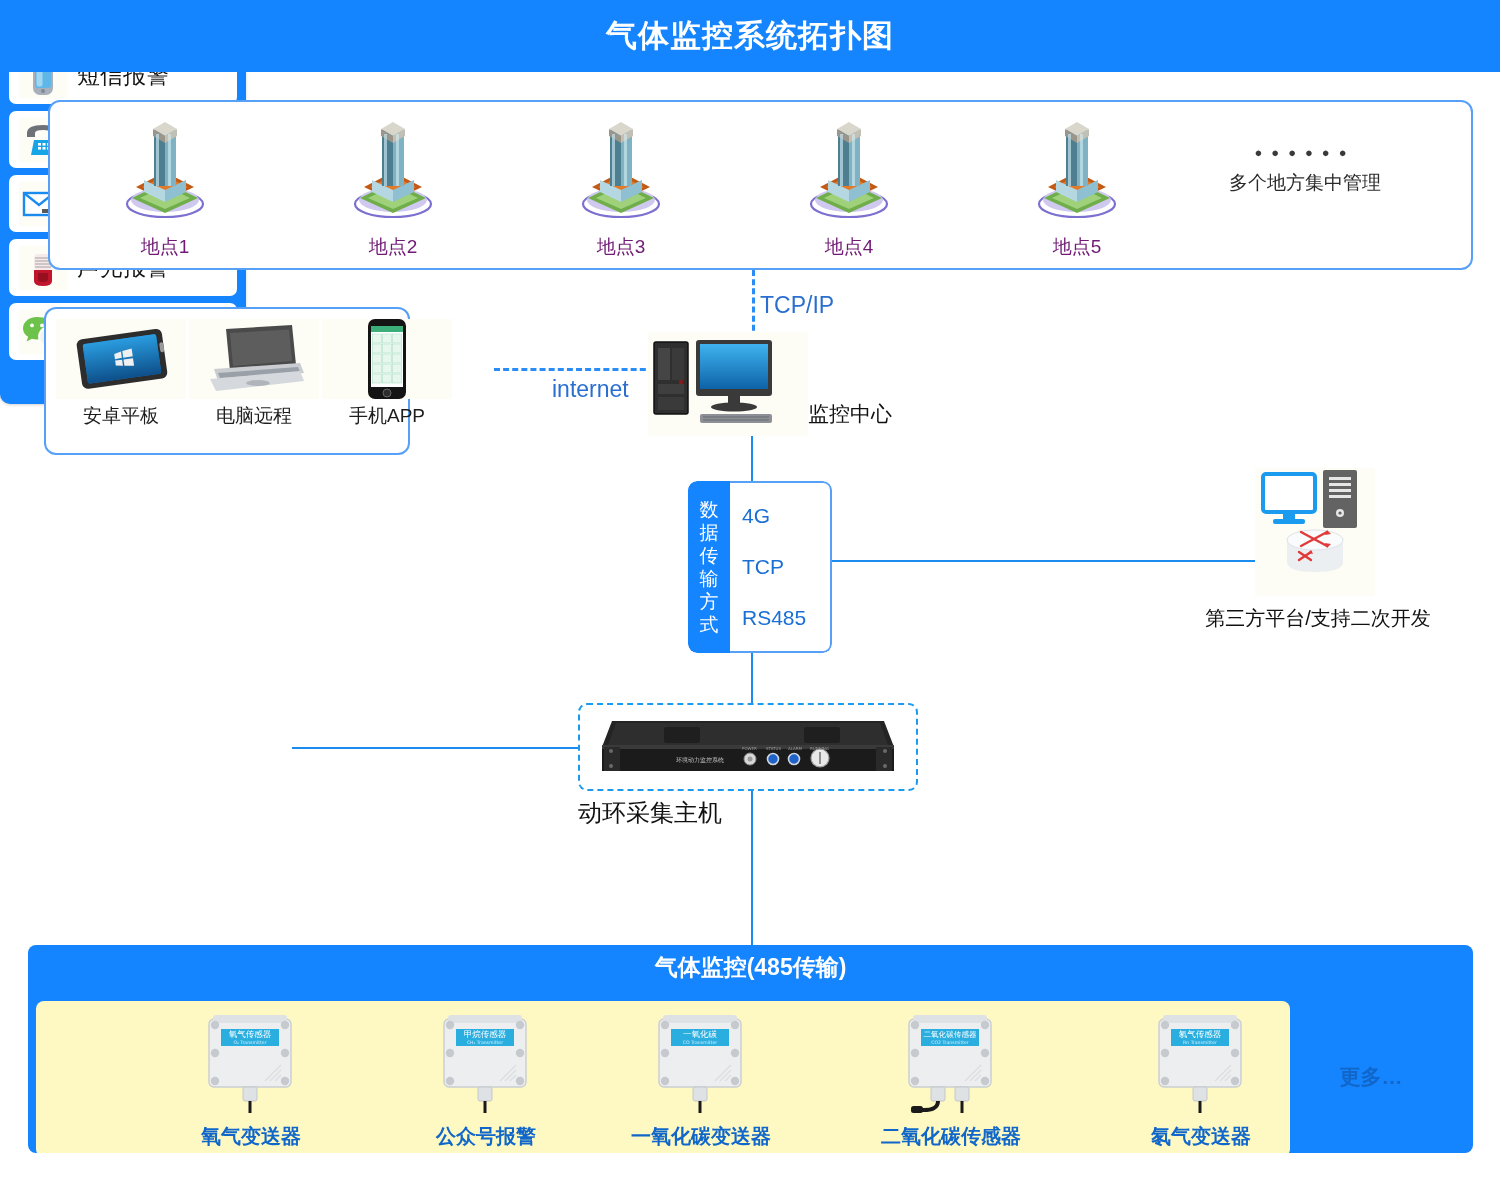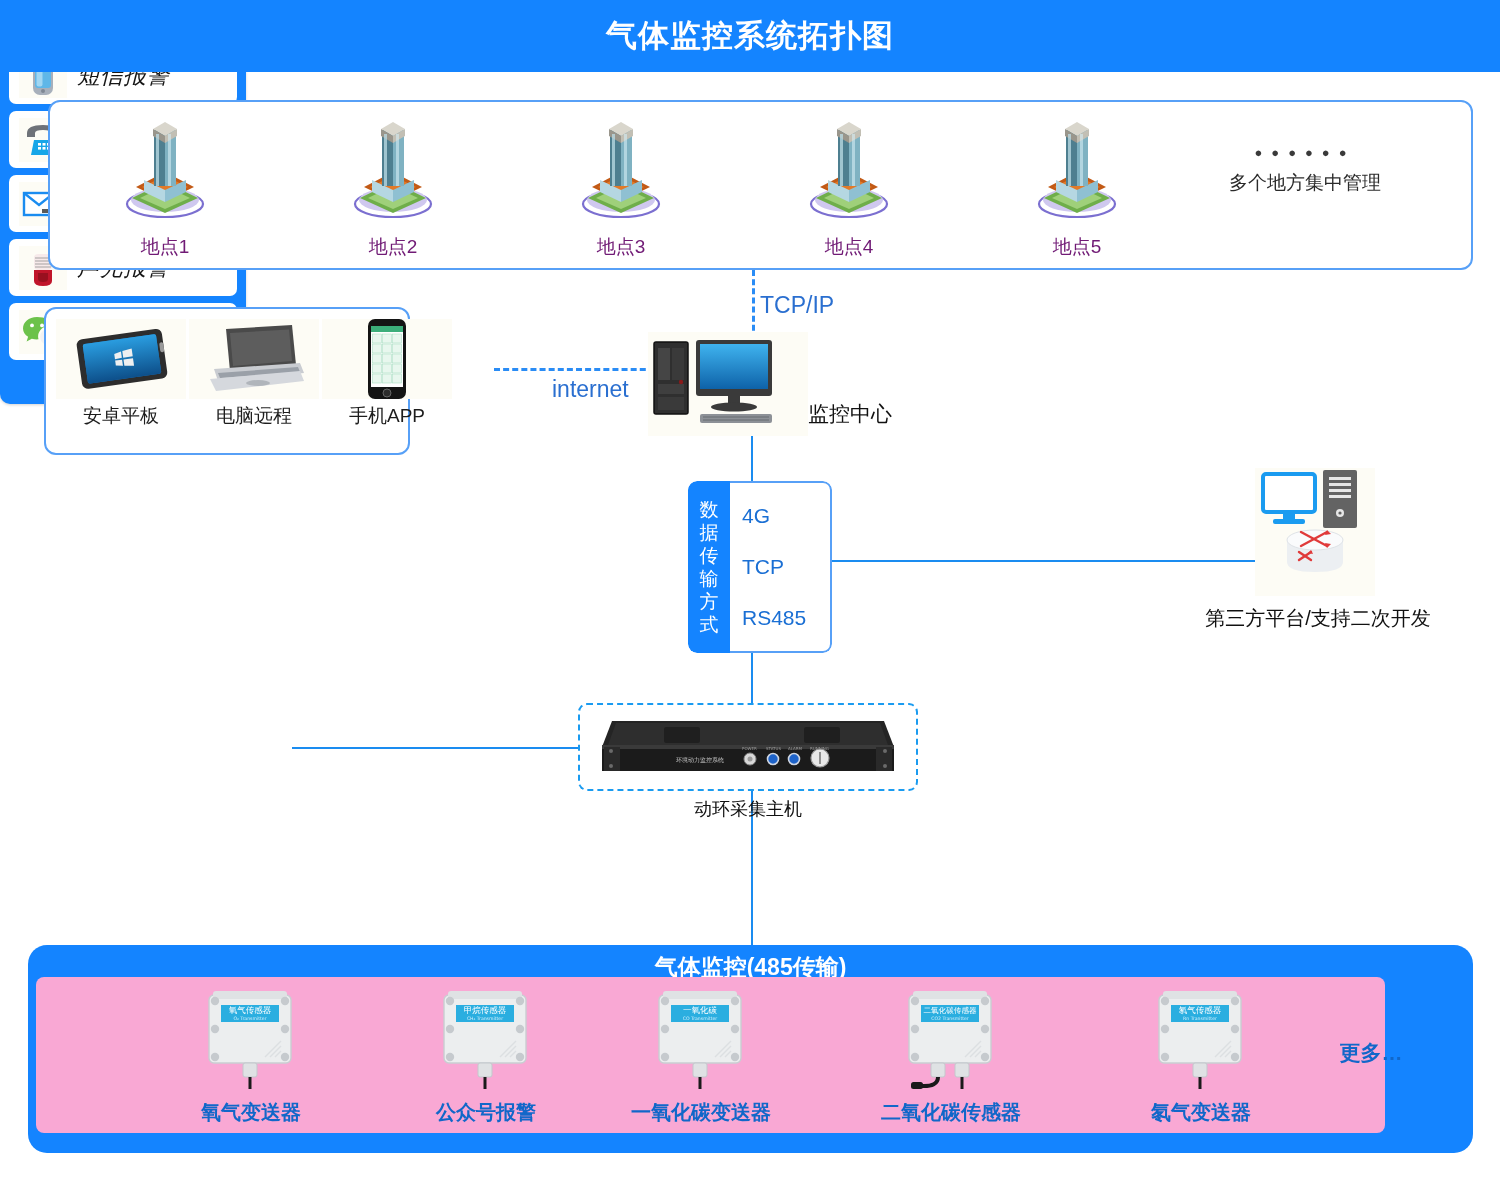--- a/index.html
+++ b/index.html
@@ -67,21 +67,21 @@
     color: #fff; font-size: 25px; font-weight: bold; text-align: center;
     padding: 8px 0 6px;
   }
   .alarm-list { padding: 0 9px 9px; }
   .alarm-item {
     background: #fff; border-radius: 7px; height: 57px; margin-bottom: 7px;
     display: flex; align-items: center; padding-left: 10px;
   }
   .alarm-item:last-child { margin-bottom: 0; }
   .alarm-ico { width: 48px; height: 44px; display:flex; align-items:center; justify-content:center; flex:none;}
-  .alarm-text { font-size: 23px; color: #161616; margin-left: 10px; font-style: italic; }
+  .alarm-text { font-size: 23px; color: #161616; margin-left: 10px; }
 
   
   #moncenter { position: absolute; left: 648px; top: 332px; width: 160px; height: 104px; }
   .mon-label { position: absolute; left: 808px; top: 400px; font-size: 21px; color: #111; }
 
   
   #datatrans {
     position: absolute; left: 688px; top: 481px; width: 144px; height: 172px;
     border-radius: 9px; overflow: hidden; display: flex;
     box-shadow: 0 0 0 0 transparent;
@@ -104,36 +104,36 @@
   
   #thirdparty { position: absolute; left: 1255px; top: 468px; width: 120px; height: 128px; }
   .tp-label { position: absolute; left: 1118px; top: 605px; width: 400px; text-align:center; font-size: 20px; color: #111; }
 
   
   #collector-box {
     position: absolute; left: 578px; top: 703px; width: 340px; height: 88px;
     border: 2px dashed #1a9bf0; border-radius: 9px;
   }
   .collector-label {
-    position: absolute; left: 578px; top: 797px; width: 340px; text-align: center;
-    font-size: 18px; color: #111;
+    position: absolute; left: 578px; top: 797px; width: 340px; 
+    font-size: 24px; color: #111;
   }
 
   
   #gas-panel {
     left: 28px; top: 945px; width: 1445px; height: 208px;
-    border-radius: 19px; border: none; background: #1484ff; overflow: hidden;
+    border-radius: 8px; border: none; background: #1484ff; overflow: hidden;
   }
   .gas-title {
     color: #fff; font-size: 23px; font-weight: bold; text-align: center;
     line-height: 44px; height: 44px;
   }
   .gas-inner {
-    position: absolute; left: 8px; top: 32px; width: 1349px; height: 156px;
-    background: #f9a8d4; border-radius: 8px;
+    position: absolute; left: 8px; top: 56px; width: 1254px; height: 156px;
+    background: #fef9c3; border-radius: 8px;
   }
   .sensor { position: absolute; top: 8px; width: 210px; text-align: center; }
   .sensor-label { font-size: 20px; font-weight: bold; color: #1167c9; margin-top: 2px; }
   .more-label {
     position: absolute; left: 1270px; top: 62px; width: 130px; text-align: center;
     font-size: 21px; font-weight: bold; color: #1167c9;
   }
 
   
   .line { position: absolute; background: #1a8cf0; }

